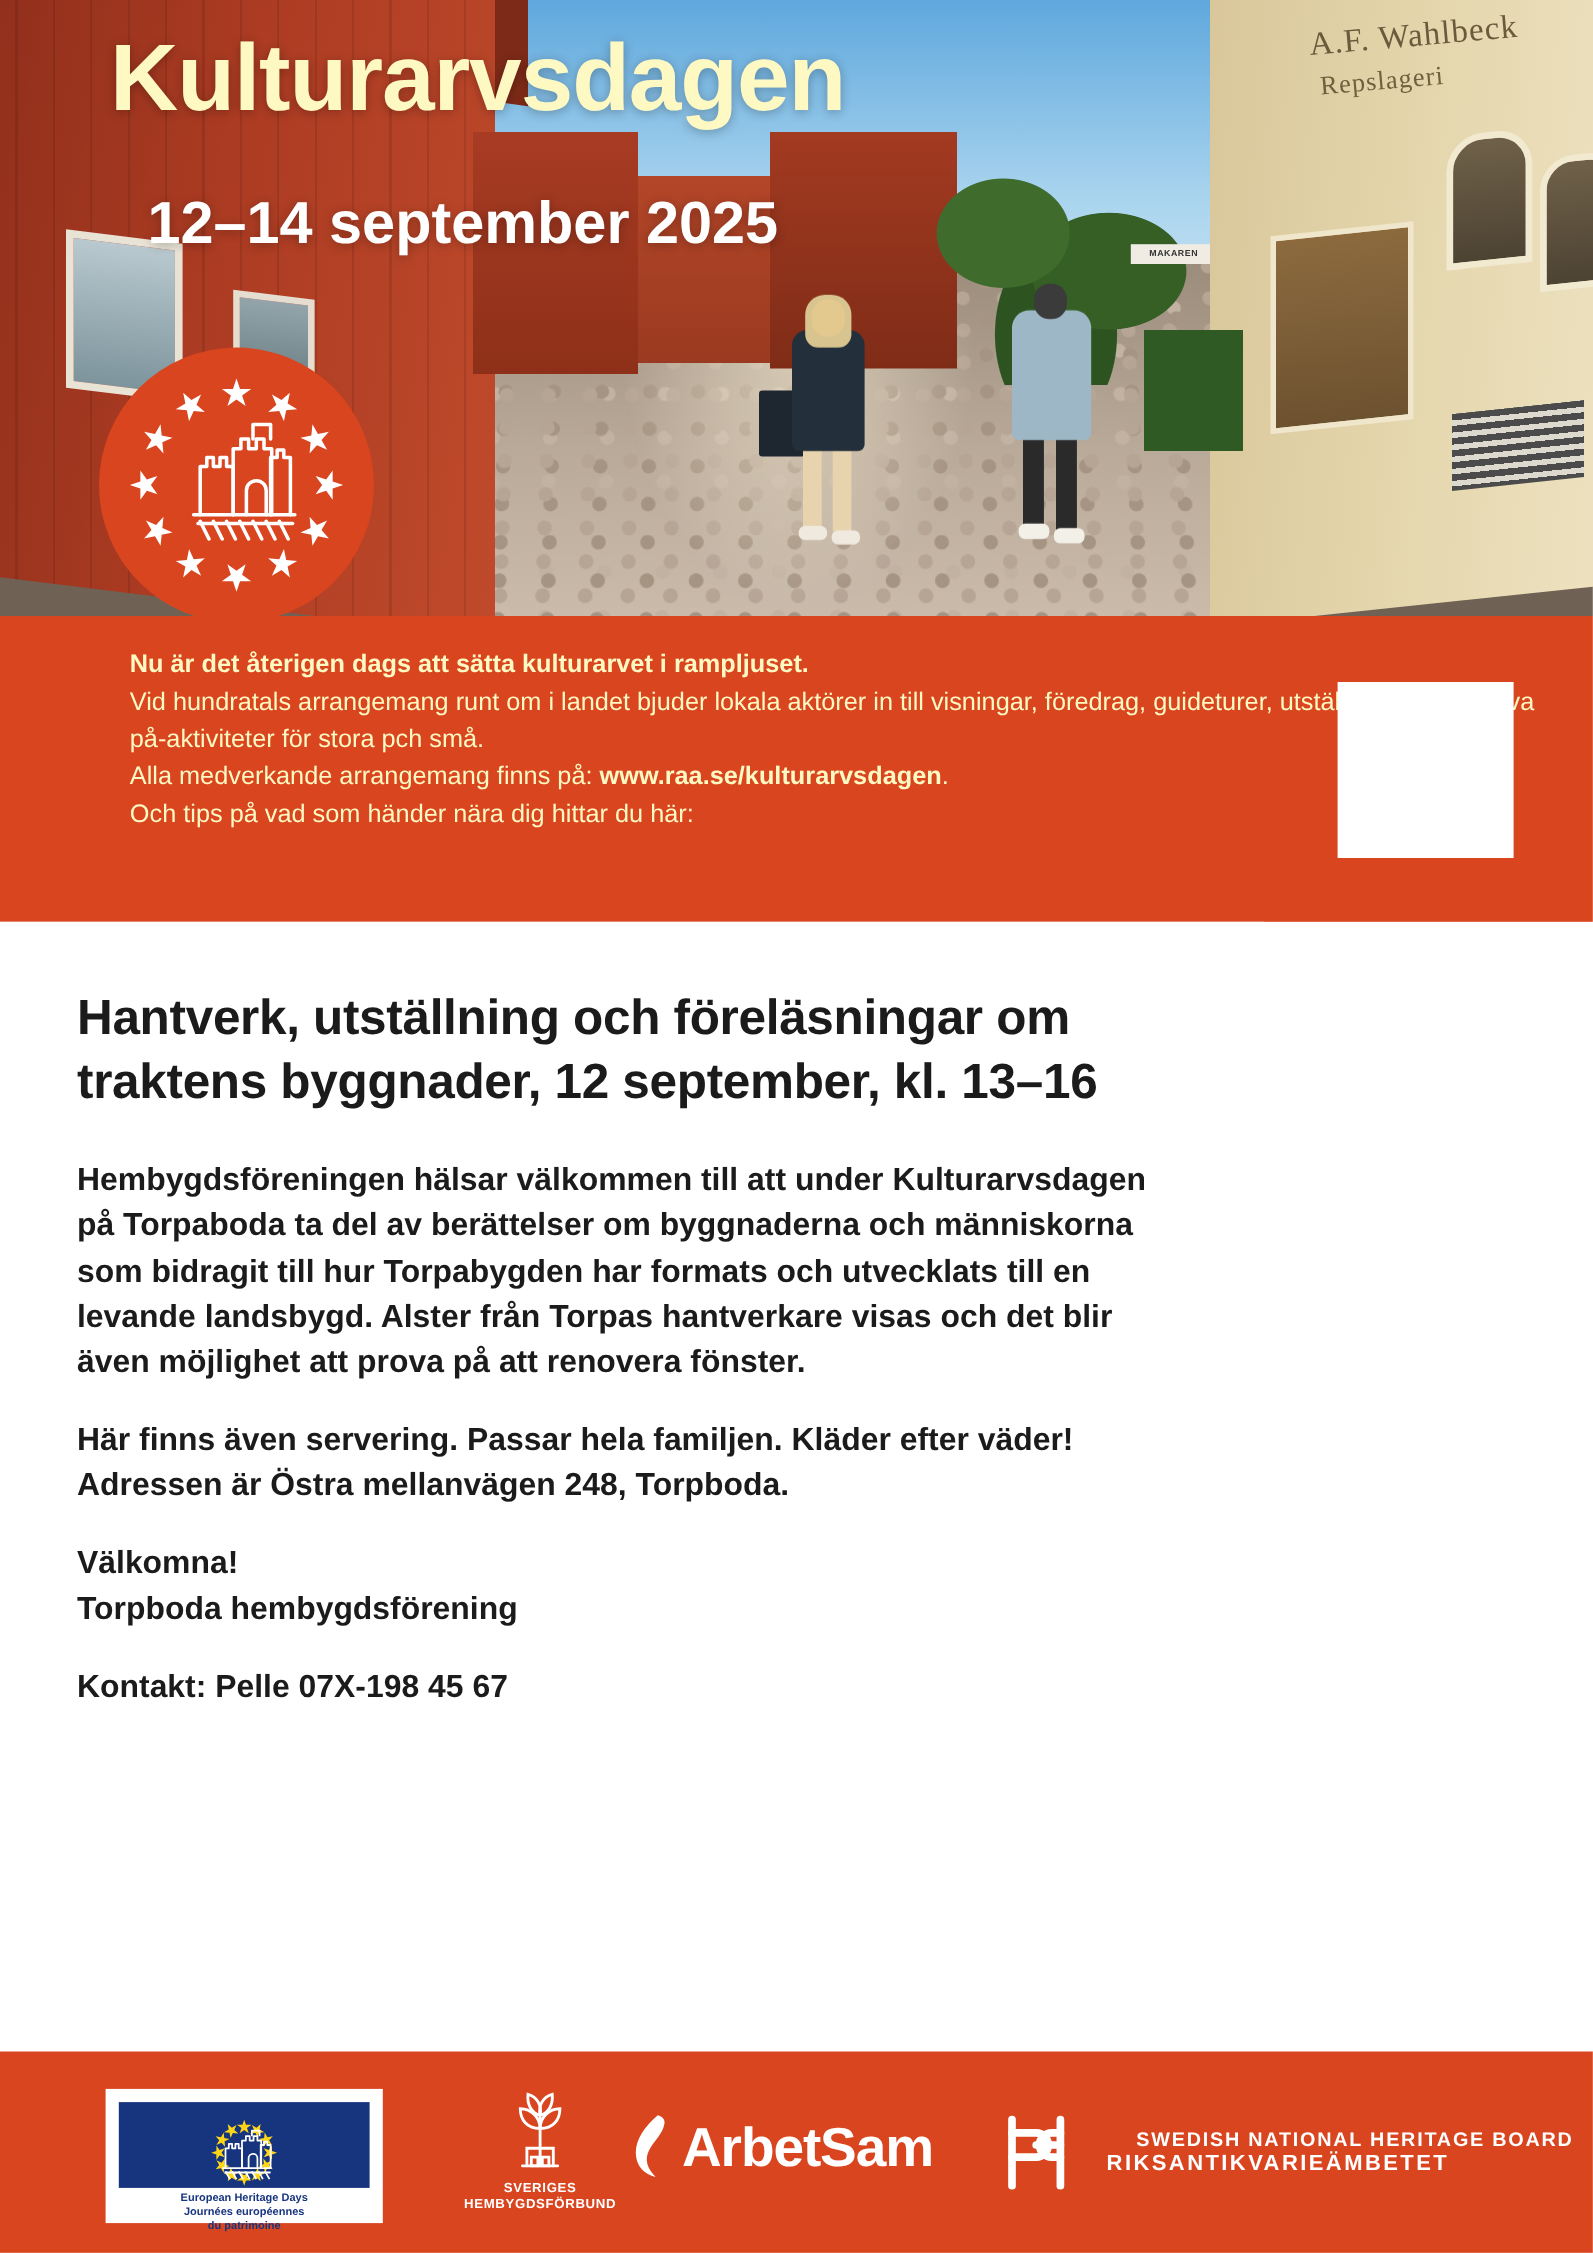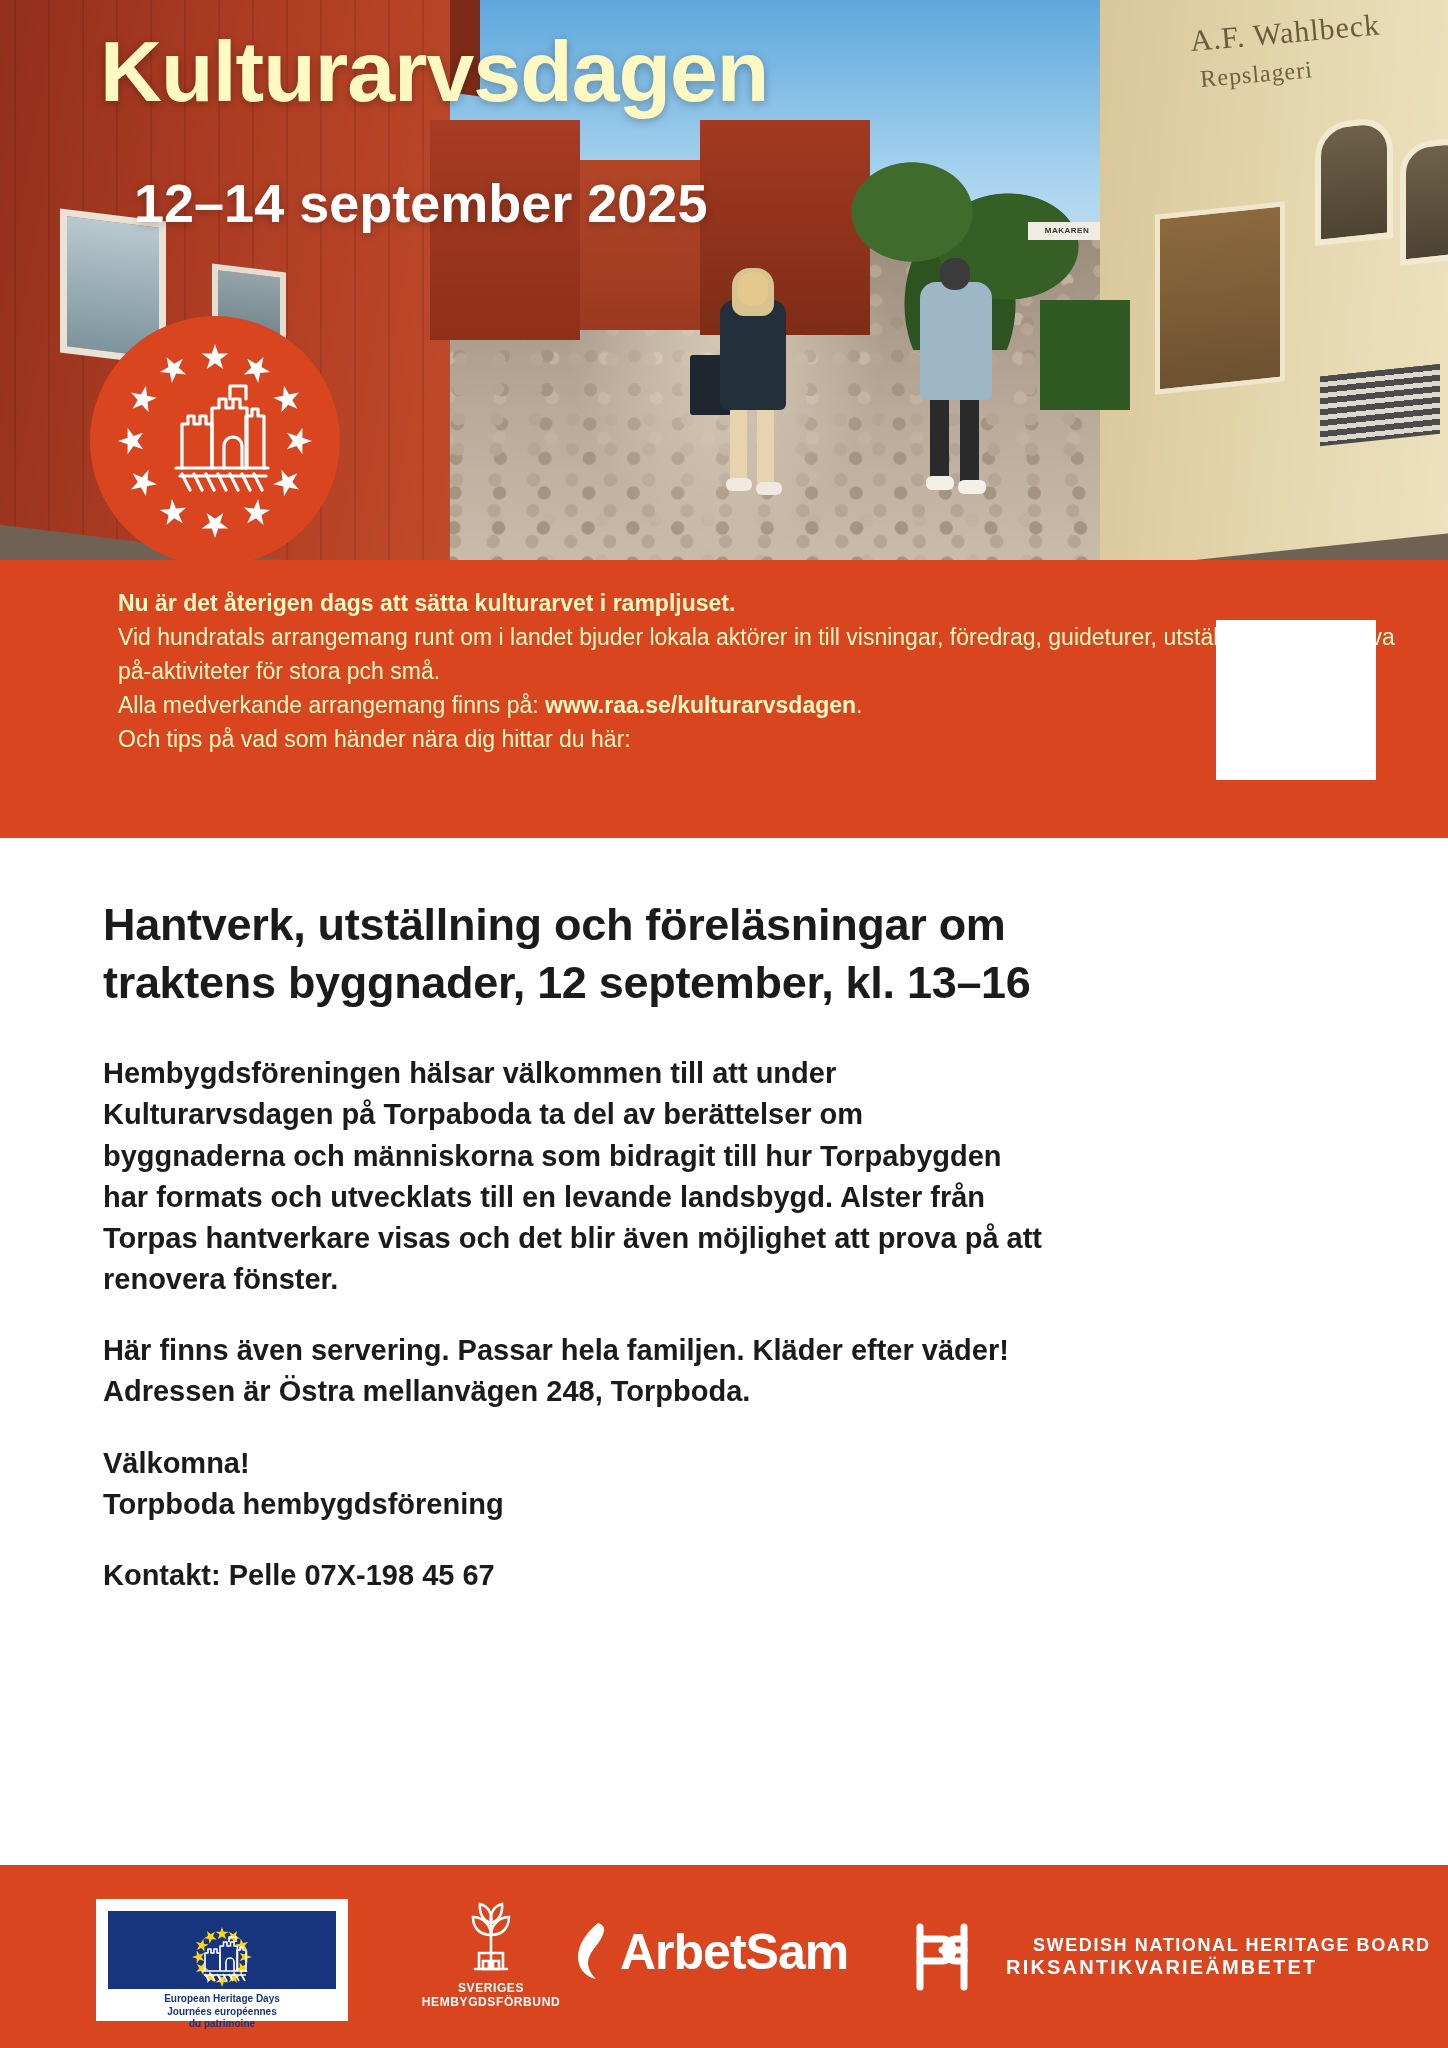--- a/index.html
+++ b/index.html
@@ -250,21 +250,21 @@
   }
   .qrgrid i { display:block; }
   .qrgrid i.on { background: #d9451f; }
 
   
   .content {
     position: relative;
     width: 1149px;
     height: 1027px;
     box-sizing: border-box;
-    padding: 58px 96px 0 103px;
+    padding: 58px 96px 0 70px;
     background: #ffffff;
   }
   .event-title {
     font-size: 45px;
     font-weight: bold;
     line-height: 1.28;
     margin: 0 0 42px 0;
     color: #1b1b1b;
     letter-spacing: -.3px;
   }

